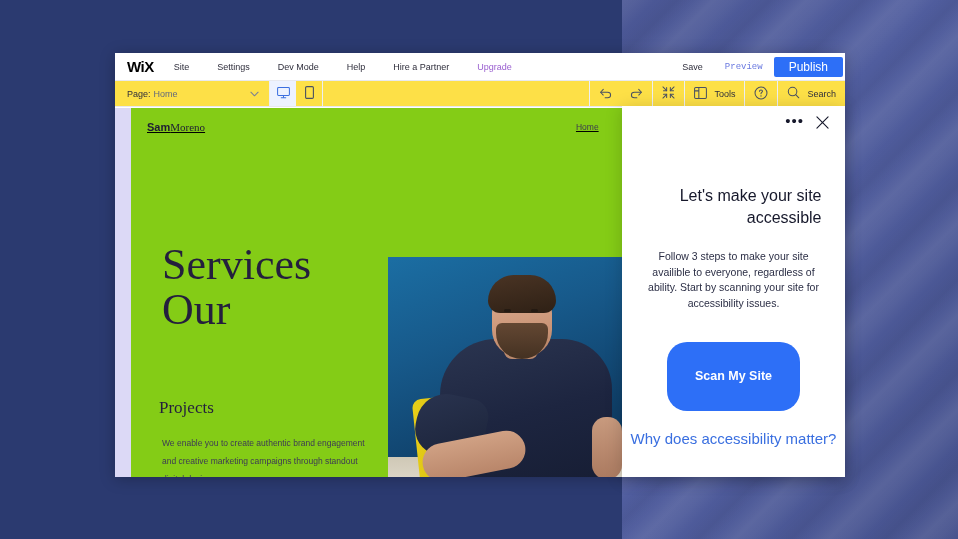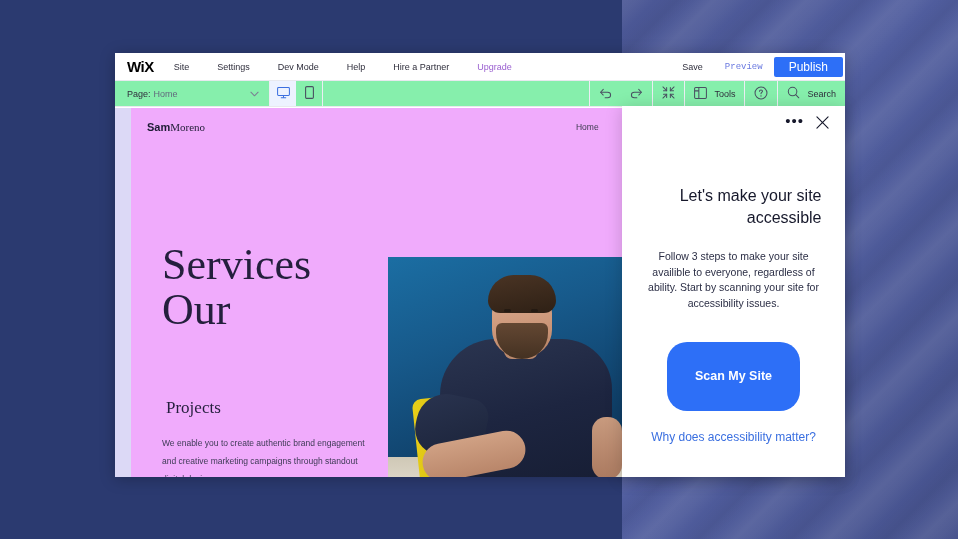--- a/index.html
+++ b/index.html
@@ -52,21 +52,21 @@
   .topbar-right .tb { font-size:9px; color:#2f2e3c; padding:0 11px; }
   .topbar-right .tb.preview { color:#6b7ae0;font-family:Liberation Mono, monospace; }
   .publish-btn {
     background:#2d6ff7; color:#fff; font-size:12px; border-radius:2px;
     padding:4px 15px; border:none; line-height:1; cursor:pointer;
   }
 
   
   #editor-toolbar {
     height:26px; display:flex; align-items:center;
-    border-bottom:1px solid #e8e9ef; background:#86efac; font-size:9px; color:#2f2e3c;
+    border-bottom:1px solid #e8e9ef; background:#fde047; font-size:9px; color:#2f2e3c;
   }
   .page-selector {
     display:flex; align-items:center; width:155px; height:100%;
     padding:0 10px 0 12px; border-right:1px solid #eceef4; cursor:pointer;
   }
   .page-selector .plabel { color:#2f2e3c; }
   .page-selector .pvalue { color:#62697d; margin-left:3px; }
   .page-selector .chev { margin-left:auto; color:#7b8193; }
   .viewmode { display:flex; align-items:center; height:100%; border-right:1px solid #eceef4;}
   .vm-btn {
@@ -79,39 +79,39 @@
     padding:0 9px; border-left:1px solid #eceef4; gap:7px; cursor:pointer; color:#2f2e3c;
   }
   .tr-group.nb { border-left:none; }
   .tr-label { font-size:9px; }
 
   
   #site-canvas {
     position:absolute; left:0; top:55px; right:0; bottom:0;
     background:#dcd9f6; overflow:hidden;
   }
-  #site-inner { position:absolute; left:16px; top:0; right:0; bottom:0; background:#f0abfc; }
+  #site-inner { position:absolute; left:16px; top:0; right:0; bottom:0; background:#84cc16;text-decoration:underline; }
 
   .site-header {
     height:38px; display:flex; align-items:center; padding:0 16px 0 16px;
   }
   .site-logo { font-size:11px; color:#1d1b34; }
   .site-logo b { font-weight:bold; font-family:"Liberation Sans",sans-serif; }
   .site-logo span.serif { font-family:"Liberation Serif", serif; font-weight:normal; }
   .site-nav { margin-left:auto; display:flex; gap:33px; padding-right:60px; }
   .site-nav a { font-size:8.5px; color:#3b3a4f; text-decoration:none; }
 
   .hero { position:relative; height:100%; }
   .hero-title {
     position:absolute; left:31px; top:96px;
     font-family:"Liberation Serif", serif; font-size:44px; line-height:45px;
     color:#241f3d; letter-spacing:0px;
   }
   .projects-h {
-    position:absolute; left:35px; top:252px;
+    position:absolute; left:28px; top:252px;
     font-family:"Liberation Serif", serif; font-size:17px; color:#241f3d;
   }
   .projects-p {
     position:absolute; left:31px; top:288px; width:205px;
     font-size:8.5px; line-height:18px; color:#3d3a55;
   }
 
   
   .hero-photo {
     position:absolute; left:257px; top:111px; width:240px; height:226px;
@@ -197,21 +197,21 @@
   .panel-body {
     margin-top:20px; width:176px; text-align:center;
     font-size:10.5px; line-height:15.5px; color:#2b2e45;
   }
   .scan-btn {
     margin-top:31px; background:#2d6ff7; color:#fff; border:none;
     font-size:12.5px; font-weight:bold; border-radius:20px;
     padding:28px 28px; cursor:pointer; line-height:1;
   }
   .panel-link {
-    margin-top:19px; font-size:12px; color:#3a6fe0;
+    margin-top:19px; font-size:15px; color:#3a6fe0;
     text-decoration:none; cursor:pointer;
   }
 </style>
 </head>
 <body>
 
 <div id="desktop-bg">
   <div id="desktop-stripes"></div>
 </div>
 

